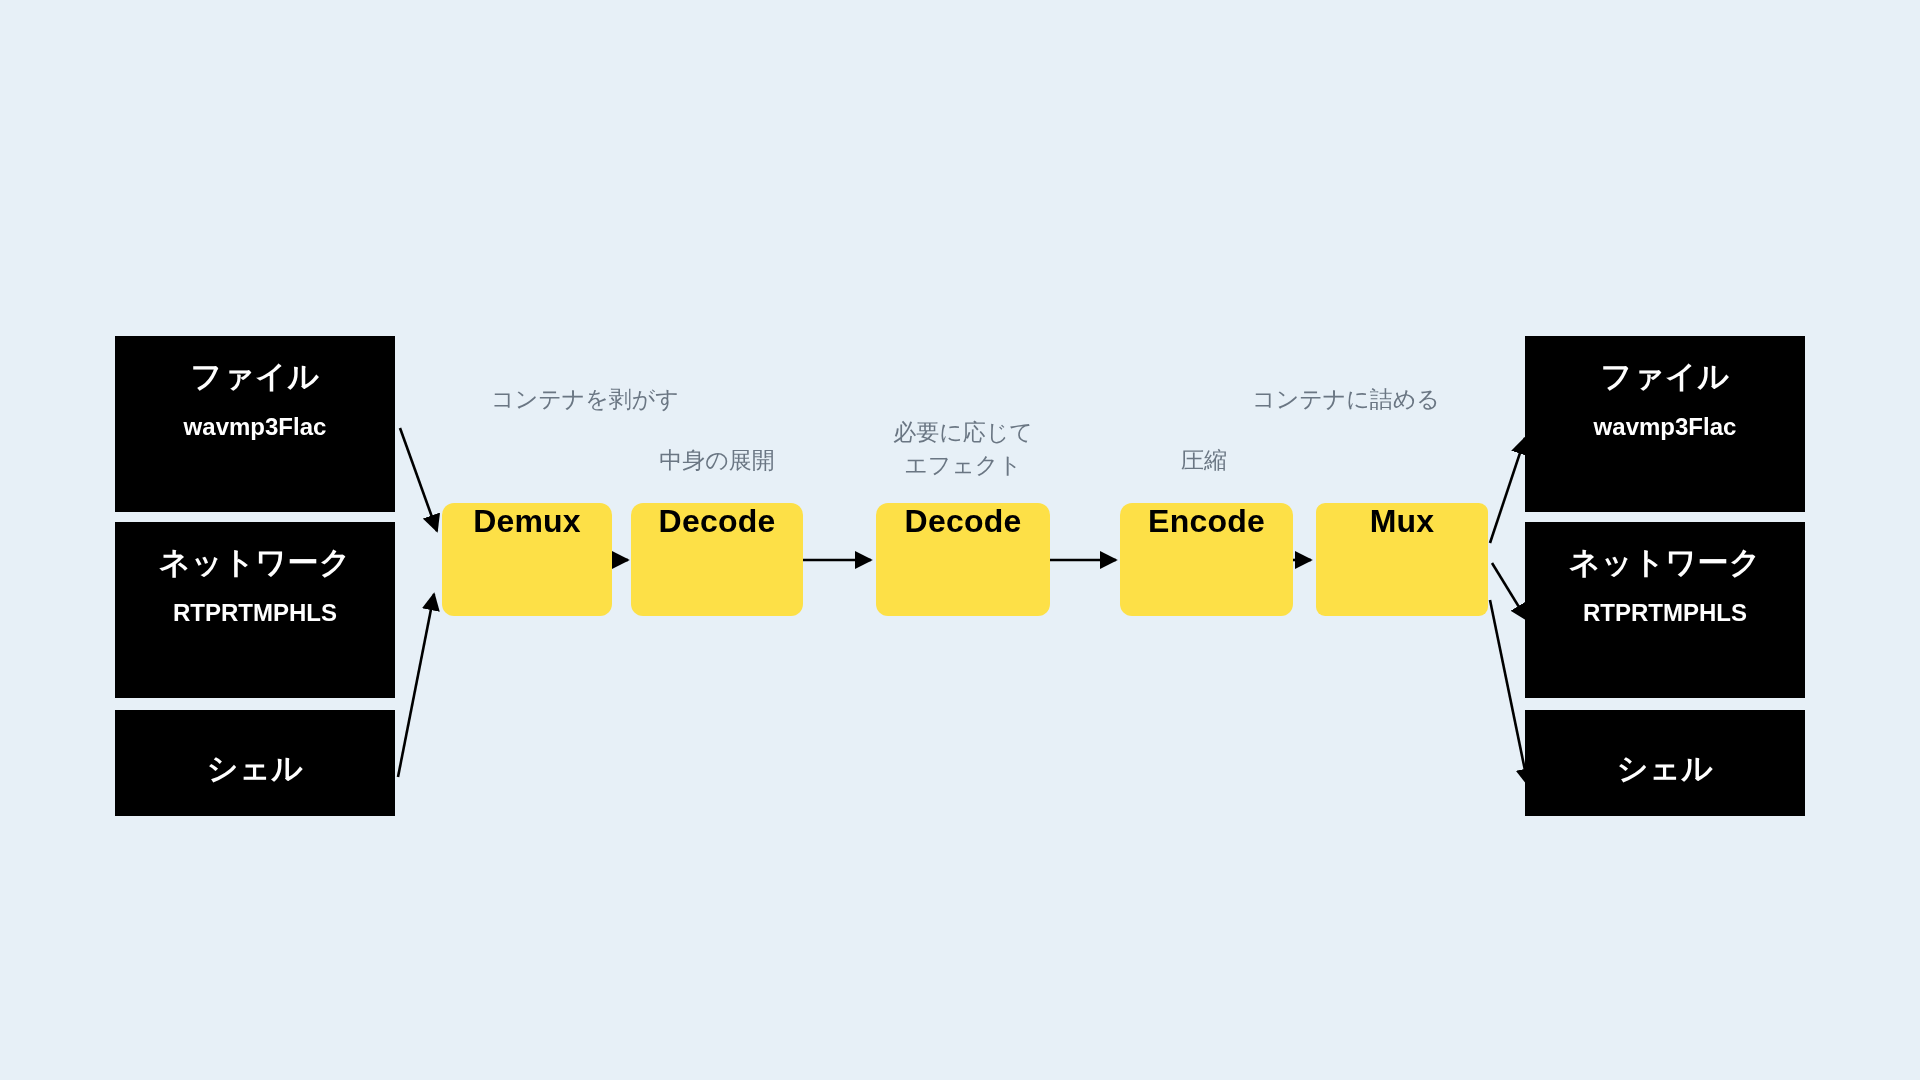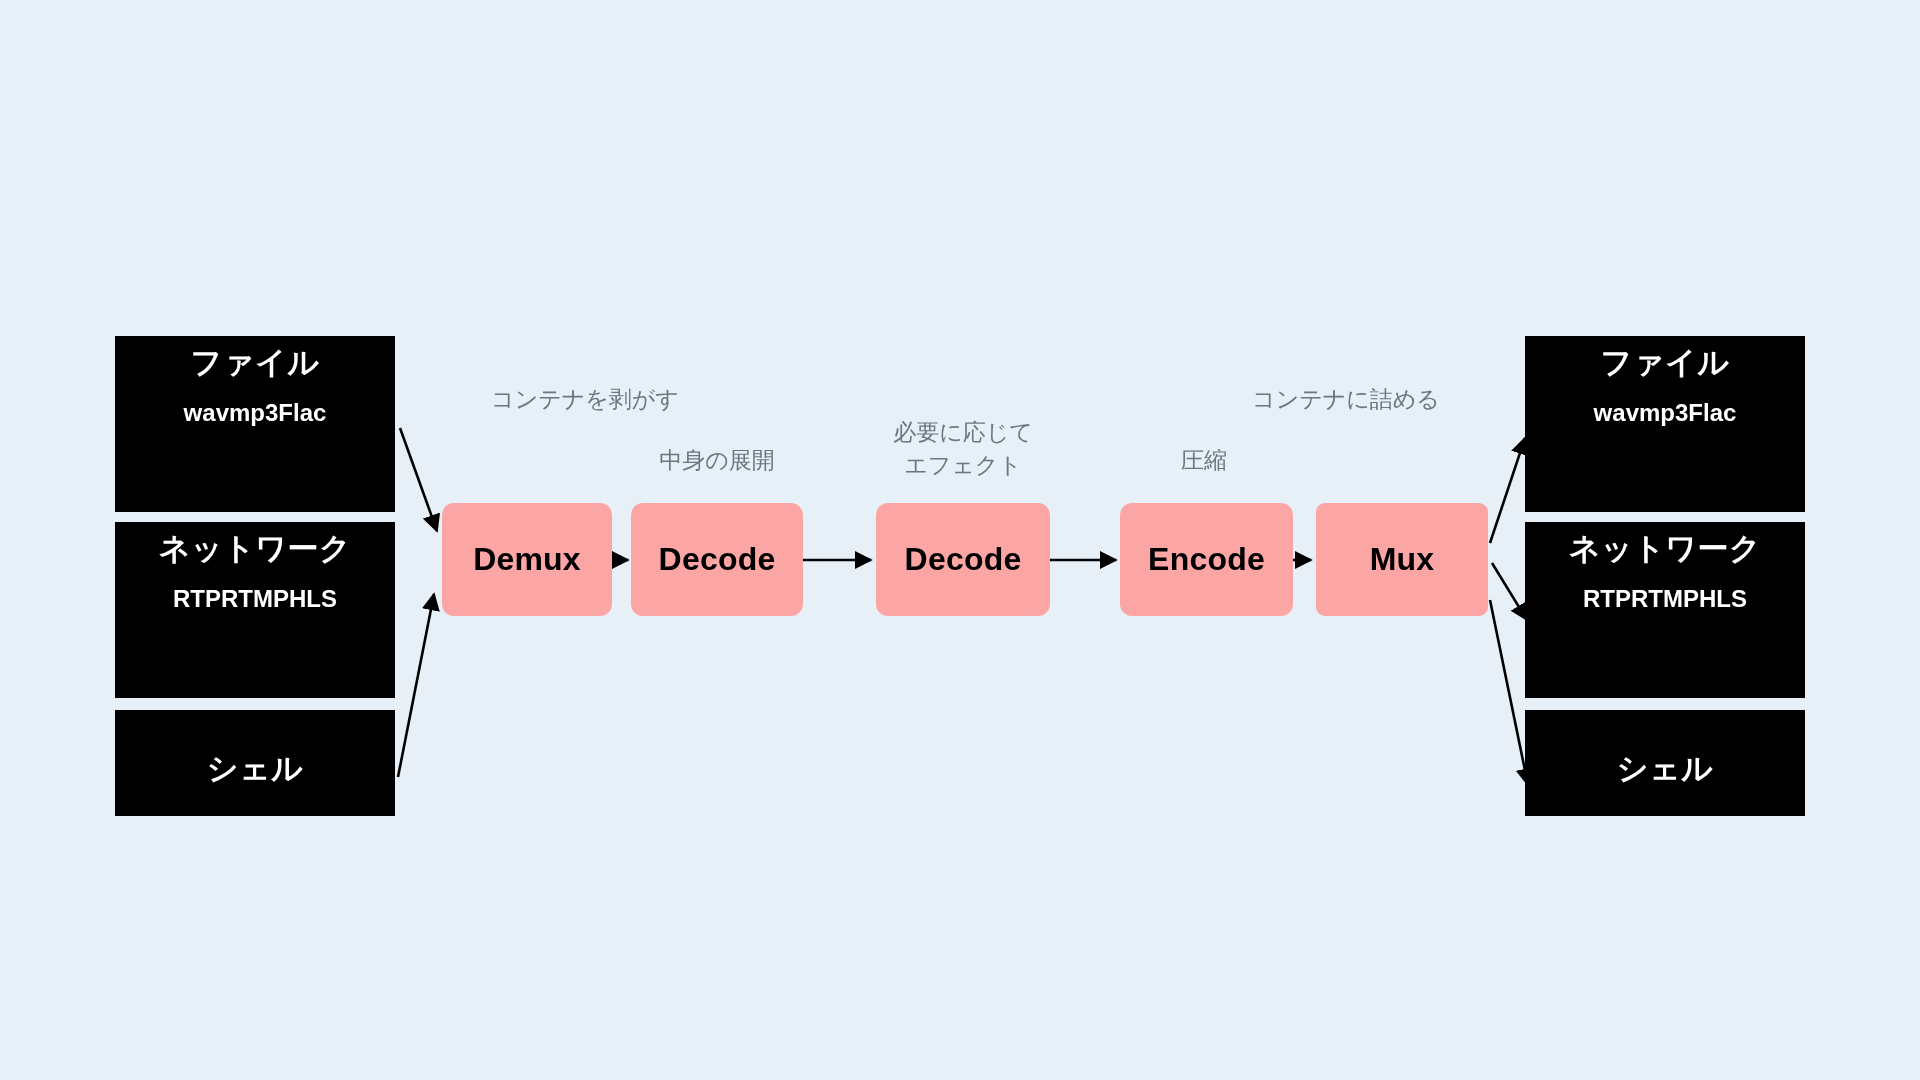--- a/index.html
+++ b/index.html
@@ -38,33 +38,33 @@
   }
   .endpoint .ep-lines {
     display: flex;
     flex-direction: row;
     align-items: center;
     font-size: 24px;
     font-weight: 700;
     line-height: 1.28;
   }
   
-  .endpoint.with-list { justify-content: flex-start; padding-top: 10px; }
+  .endpoint.with-list { justify-content: flex-start; padding-top: 24px; }
   .endpoint.with-list .ep-lines { margin-top: 18px; }
   
   .endpoint.title-only { justify-content: center; padding-top: 12px; }
 
   
   .process {
     position: absolute;
-    background: #fca5a5;
+    background: #fde047;
     color: #000000;
     border-radius: 12px;
     display: flex;
-    align-items: center;
+    align-items: flex-start;
     justify-content: center;
     font-size: 32px;
     font-weight: 700;
     letter-spacing: 0.2px;
   }
 
   
   .note {
     position: absolute;
     color: #6a7683;

